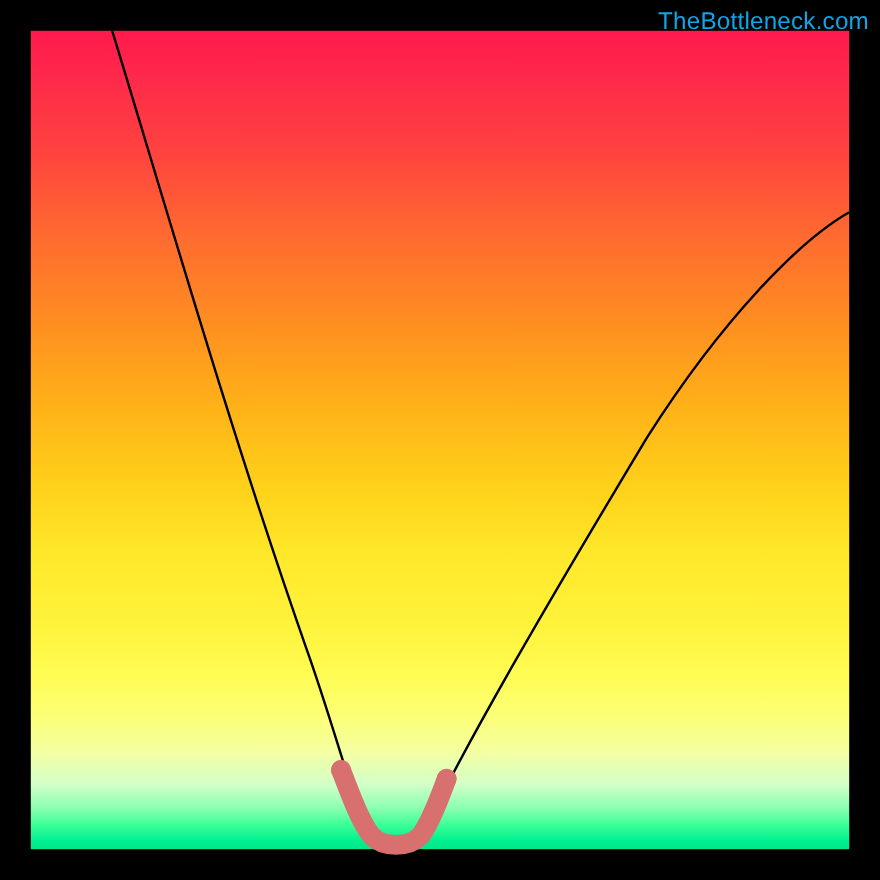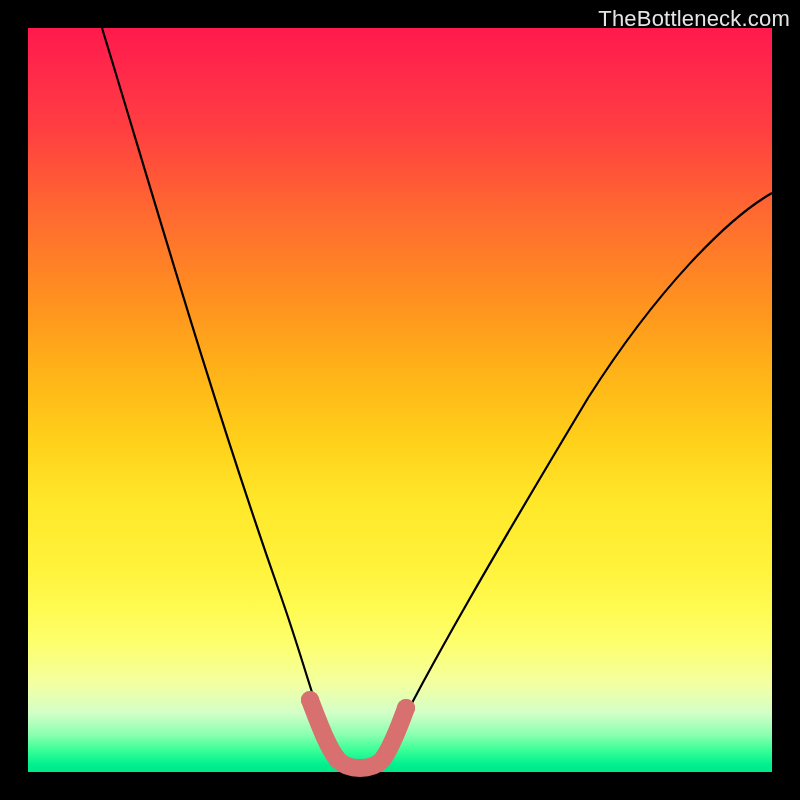--- a/index.html
+++ b/index.html
@@ -43,21 +43,21 @@
       #8affb0 95%,
       #3cff98 97%,
       #00f090 99%,
       #00e888 100%
     );
   }
   .watermark {
     position: absolute;
     top: 6px;
     right: 10px;
-    color: #e5e5e5;
+    color: #0ea5e9;
     font-size: 22px;
     letter-spacing: 0.2px;
     font-weight: 500;
   }
   svg.curve {
     position: absolute;
     left: 0;
     top: 0;
     width: 744px;
     height: 744px;

